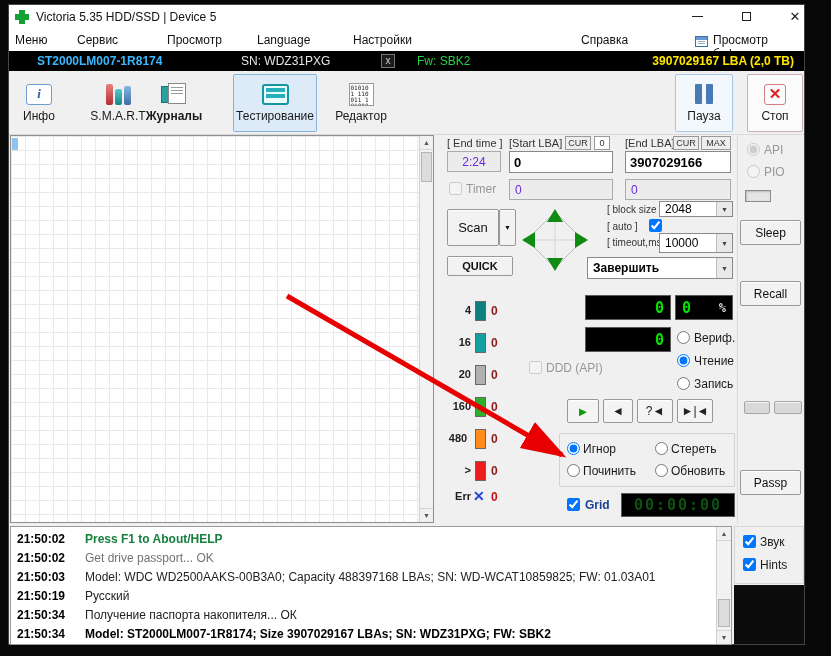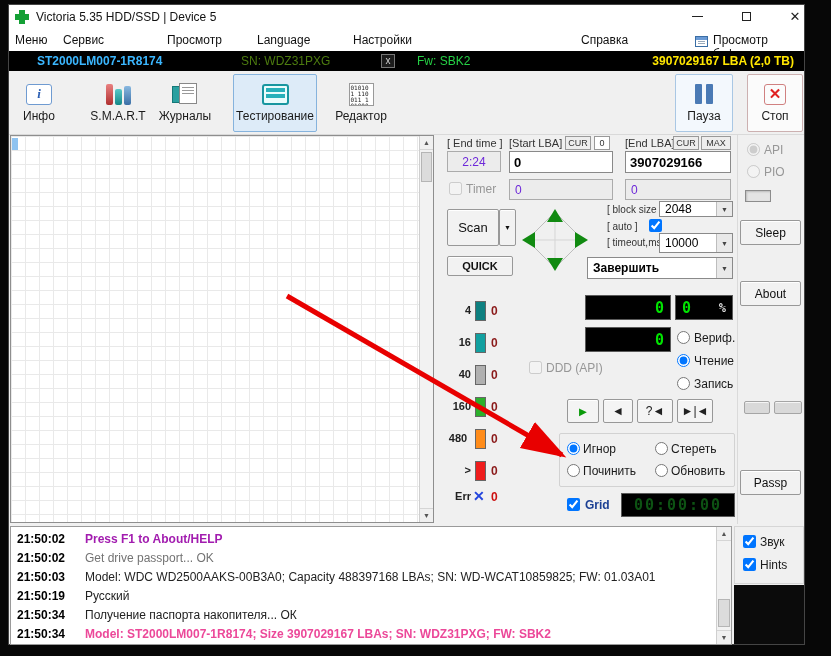--- a/index.html
+++ b/index.html
@@ -82,36 +82,36 @@
           <div style="width:11px;height:1px;background:#222;"></div>
         </div>
       <div class="winbtn" style="left:721px;">
           <div style="width:9px;height:9px;border:1px solid #222;"></div>
         </div>
       <div class="winbtn" style="left:770px;font-size:13px;">✕</div>
     </div>
 
     <div class="menubar">
       <span class="menu-item" style="left:6px;">Меню</span>
-      <span class="menu-item" style="left:54px;text-align:center;">Сервис</span>
+      <span class="menu-item" style="left:68px;text-align:center;">Сервис</span>
       <span class="menu-item" style="left:158px;">Просмотр</span>
       <span class="menu-item" style="left:248px;">Language</span>
       <span class="menu-item" style="left:344px;">Настройки</span>
       <span class="menu-item" style="left:572px;">Справка</span>
       <div class="abs" style="left:686px;top:7px;width:13px;height:11px;border:1px solid #3a6ea5;background:#fff;">
         <div style="width:100%;height:3px;background:#6a9ad5;"></div>
         <div style="margin:1px 2px;height:1px;background:#9ab;"></div>
         <div style="margin:1px 2px;height:1px;background:#9ab;"></div>
       </div>
       <span class="menu-item" style="left:704px;">Просмотр буфера</span>
     </div>
 
     <div class="devbar">
       <span class="abs" style="left:28px;color:#3bb7ff;font-weight:bold;">ST2000LM007-1R8174</span>
-      <span class="abs" style="left:232px;color:#4d7c0f;">SN: WDZ31PXG</span>
+      <span class="abs" style="left:232px;color:#e5e5e5;">SN: WDZ31PXG</span>
       <span class="abs" style="left:372px;top:3px;width:14px;height:14px;background:#1c1c1c;border:1px solid #777;color:#cfcfcf;font-size:10px;line-height:12px;text-align:center;">x</span>
       <span class="abs" style="left:408px;color:#25d045;">Fw: SBK2</span>
       <span class="abs" style="right:10px;color:#ffe600;font-weight:bold;">3907029167 LBA (2,0 ТВ)</span>
     </div>
 
     <div class="toolbar">
       <div class="tbtn" style="left:4px;width:52px;">
         <div class="ic">
           <div style="width:26px;height:21px;border:1px solid #6f9bd1;background:#fff;border-radius:3px;display:flex;align-items:center;justify-content:center;color:#2c5fb3;font:italic bold 13px 'Liberation Serif',serif;">i</div>
         </div>
@@ -120,21 +120,21 @@
       <div class="tbtn" style="left:76px;width:66px;">
         <div class="ic">
           <div style="display:flex;gap:2px;align-items:flex-end;">
             <div style="width:7px;height:21px;background:linear-gradient(#e98080,#b03030);border-radius:2px;"></div>
             <div style="width:7px;height:16px;background:linear-gradient(#58c8c8,#148888);border-radius:2px;"></div>
             <div style="width:7px;height:19px;background:linear-gradient(#88b8e0,#3a6ea5);border-radius:2px;"></div>
           </div>
         </div>
         <span>S.M.A.R.T</span>
       </div>
-      <div class="tbtn" style="left:143px;width:66px;">
+      <div class="tbtn" style="left:132px;width:66px;font-weight:bold;">
         <div class="ic">
           <div style="position:relative;width:26px;height:22px;">
             <div style="position:absolute;left:0;top:3px;width:17px;height:17px;background:#2aa0a0;border:1px solid #147878;"></div>
             <div style="position:absolute;left:7px;top:0;width:18px;height:21px;background:#fff;border:1px solid #888;padding:3px 2px;">
               <div style="height:1px;background:#999;margin-bottom:2px;"></div>
               <div style="height:1px;background:#999;margin-bottom:2px;"></div>
               <div style="height:1px;background:#999;"></div>
             </div>
           </div>
         </div>
@@ -231,21 +231,21 @@
     </div>
 
     <span class="legend-lbl" style="left:436px;top:299px;">4</span>
     <div class="legend-blk" style="left: 466px; top: 296px; background-color: rgb(14, 128, 128);"></div>
     <span class="legend-cnt" style="left:482px;top:299px;">0</span>
 
     <span class="legend-lbl" style="left:436px;top:331px;">16</span>
     <div class="legend-blk" style="left: 466px; top: 328px; background-color: rgb(18, 160, 160);"></div>
     <span class="legend-cnt" style="left:482px;top:331px;">0</span>
 
-    <span class="legend-lbl" style="left:436px;top:363px;">40</span>
+    <span class="legend-lbl" style="left:436px;top:363px;">20</span>
     <div class="legend-blk" style="left: 466px; top: 360px; background-color: rgb(176, 176, 176);"></div>
     <span class="legend-cnt" style="left:482px;top:363px;">0</span>
 
     <span class="legend-lbl" style="left:436px;top:395px;">160</span>
     <div class="legend-blk" style="left: 466px; top: 392px; background-color: rgb(44, 176, 44);"></div>
     <span class="legend-cnt" style="left:482px;top:395px;">0</span>
 
     <span class="legend-lbl" style="left:436px;top:427px;text-align:center;">480</span>
     <div class="legend-blk" style="left: 466px; top: 424px; background-color: rgb(255, 140, 26);"></div>
     <span class="legend-cnt" style="left:482px;top:427px;">0</span>
@@ -299,50 +299,50 @@
       <span style="color:#0d5213;font-size:15px;letter-spacing:2px;">00:00:00</span>
     </div>
 
     <div class="abs" style="left:728px;top:130px;width:1px;height:389px;background:#dadada;"></div>
     <input type="radio" name="iface" style="left: 738px; top: 138px;" disabled="" checked="">
     <span class="rlbl rlbl-dis" style="left:755px;top:138px;">API</span>
     <input type="radio" name="iface" style="left: 738px; top: 160px;" disabled="">
     <span class="rlbl rlbl-dis" style="left:755px;top:160px;">PIO</span>
     <div class="abs" style="left:736px;top:185px;width:26px;height:12px;border:1px solid #8c8c8c;background:#e4e4e4;box-shadow:inset 1px 1px 2px #bbb;"></div>
     <div class="btn" style="left:731px;top:215px;width:61px;height:25px;">Sleep</div>
-    <div class="btn" style="left:731px;top:276px;width:61px;height:25px;">About</div>
+    <div class="btn" style="left:731px;top:276px;width:61px;height:25px;">Recall</div>
     <div class="mini" style="left:735px;top:396px;width:26px;height:13px;"></div>
     <div class="mini" style="left:765px;top:396px;width:28px;height:13px;"></div>
     <div class="btn" style="left:731px;top:465px;width:61px;height:25px;">Passp</div>
 
     <div class="log">
       <div style="padding-top:3px;">
         <div class="logrow">
           <span class="t">21:50:02</span>
-          <span class="m b" style="color: #a21caf;">Press F1 to About/HELP</span>
+          <span class="m b" style="color: #15803d;">Press F1 to About/HELP</span>
         </div>
         <div class="logrow">
           <span class="t">21:50:02</span>
           <span class="m" style="color: #737373;">Get drive passport... OK</span>
         </div>
         <div class="logrow">
           <span class="t">21:50:03</span>
           <span class="m" style="color: rgb(34, 34, 34);">Model: WDC WD2500AAKS-00B3A0; Capacity 488397168 LBAs; SN: WD-WCAT10859825; FW: 01.03A01</span>
         </div>
         <div class="logrow">
           <span class="t">21:50:19</span>
           <span class="m" style="color: rgb(34, 34, 34);">Русский</span>
         </div>
         <div class="logrow">
           <span class="t">21:50:34</span>
           <span class="m" style="color: rgb(34, 34, 34);">Получение паспорта накопителя... ОК</span>
         </div>
         <div class="logrow">
           <span class="t">21:50:34</span>
-          <span class="m b" style="color: #ec4899;">Model: ST2000LM007-1R8174; Size 3907029167 LBAs; SN: WDZ31PXG; FW: SBK2</span>
+          <span class="m b" style="color: #000000;">Model: ST2000LM007-1R8174; Size 3907029167 LBAs; SN: WDZ31PXG; FW: SBK2</span>
         </div>
       </div>
       <div class="sbar" style="right:0;top:0;width:15px;height:100%;border:none;border-left:1px solid #cfcfcf;">
         <div class="sarrow" style="top:0;border-bottom:1px solid #d5d5d5;">▲</div>
         <div class="sthumb" style="top:72px;width:12px;height:28px;"></div>
         <div class="sarrow" style="bottom:0;border-top:1px solid #d5d5d5;">▼</div>
       </div>
     </div>
 
     <div class="abs" style="left:725px;top:521px;width:70px;height:58px;background:#f0f0f0;border:1px solid #d6d6d6;"></div>

